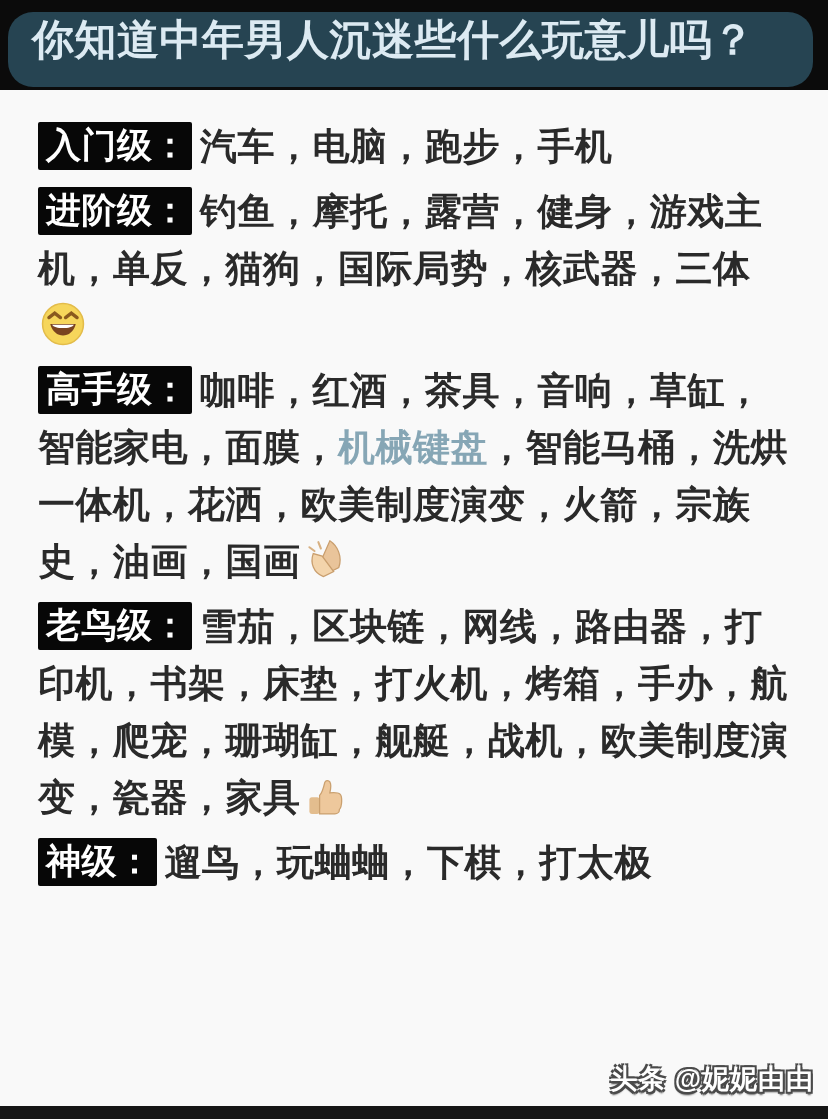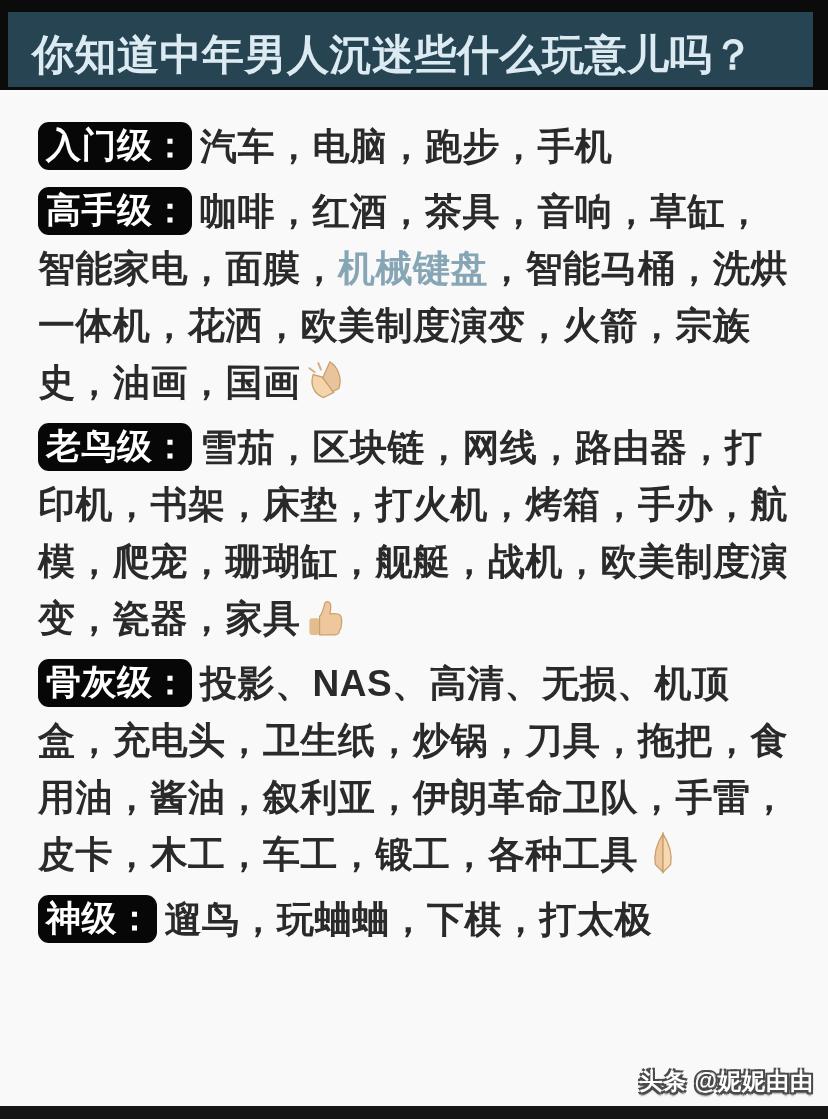--- a/index.html
+++ b/index.html
@@ -15,23 +15,24 @@
   
   .top-area {
     position:relative;
     width:100%; height:90px;
     background:var(--top_bar, #0b0b0b);
   }
   .title-band {
     position:absolute;
     left:8px; right:15px; top:12px; bottom:3px;
     background:var(--header_bg, #264452);
-    display:flex; align-items:flex-end;
+    display:flex; align-items:flex-start;
     padding:0 32px 4px 24px;
     overflow:hidden;
+    border-radius:25px;
   }
   .title-band h1 {
     font-size:42px;
     font-weight:700;
     letter-spacing:0.5px;
     color:var(--header_text, #dceaf2);
     white-space:nowrap;
   }
   
   .content {
@@ -47,36 +48,36 @@
     word-break:normal;
   }
   .level-label {
     display:inline-block;
     background:var(--label_bg, #070707);
     color:var(--label_text, #ffffff);
     font-size:35px;
     line-height:46px;
     padding:0 4px 2px 8px;
     margin-right:8px;
-    border-radius:11px;
+    border-radius:2px;
     vertical-align:2px;
   }
   .hl { color:var(--highlight_text, #86a6b5);margin-top:12px; }
   .emoji {
     display:inline-block;
     width:46px; height:46px;
     vertical-align:-9px;
     margin-left:2px;
   }
   .emoji svg { width:100%; height:100%; display:block; }
   
   .watermark {
     position:absolute;
     right:14px; bottom:22px;
-    font-size:23px;
+    font-size:27px;
     font-weight:700;
     color:#ffffff;
     letter-spacing:1px;
     text-shadow:
       -2px -2px 0 #4a4a4a, 2px -2px 0 #4a4a4a,
       -2px 2px 0 #4a4a4a, 2px 2px 0 #4a4a4a,
       0 3px 2px #333333;
   }
   .bottom-bar {
     position:absolute;
@@ -92,36 +93,39 @@
 
   <div class="top-area">
     <div class="title-band">
       <h1>你知道中年男人沉迷些什么玩意儿吗？</h1>
     </div>
   </div>
 
   <div class="content" id="sections-root">
   <p class="section"><span class="level-label">入门级：</span><span class="section-text"><span class="">汽车，电脑，跑步，手机</span></span></p>
 
+  <p class="section"><span class="level-label">进阶级：</span><span class="section-text"><span class="">钓鱼，摩托，露营，健身，游戏主机，单反，猫狗，国际局势，核武器，三体</span></span><span class="emoji"><svg viewBox="0 0 36 36">
+            <circle cx="18" cy="18" r="16" fill="#f6d65b" stroke="#e3bc4a" stroke-width="1.2"></circle>
+            <path d="M7 13 L11.5 9.5 L16 13" stroke="#8a5a1e" stroke-width="2.6" fill="none" stroke-linecap="round"></path>
+            <path d="M20 13 L24.5 9.5 L29 13" stroke="#8a5a1e" stroke-width="2.6" fill="none" stroke-linecap="round"></path>
+            <path d="M8 18 C11 30 25 30 28 18 Z" fill="#7a4420"></path>
+            <path d="M9.5 18.5 H26.5 C25 22 11 22 9.5 18.5 Z" fill="#ffffff"></path>
+          </svg></span></p>
 
   <p class="section"><span class="level-label">高手级：</span><span class="section-text"><span class="">咖啡，红酒，茶具，音响，草缸，智能家电，面膜，</span><span class="hl">机械键盘</span><span class="">，智能马桶，洗烘一体机，花洒，欧美制度演变，火箭，宗族史，油画，国画</span></span><span class="emoji"><svg viewBox="0 0 36 36">
             <path d="M21 3 C27 7 31 15 28 24 L20 28 L14 19 Z" fill="#e9c49a" stroke="#c99e6d" stroke-width="1"></path>
             <path d="M8 13 C5.5 20 8 28 16 31 L24 27 L15 15 Z" fill="#f3d4ab" stroke="#c99e6d" stroke-width="1"></path>
             <path d="M5 8 L9 11 M12 4 L14 9" stroke="#d8b183" stroke-width="1.6" stroke-linecap="round"></path>
           </svg></span></p>
 
   <p class="section"><span class="level-label">老鸟级：</span><span class="section-text"><span class="">雪茄，区块链，网线，路由器，打印机，书架，床垫，打火机，烤箱，手办，航模，爬宠，珊瑚缸，舰艇，战机，欧美制度演变，瓷器，家具</span></span><span class="emoji"><svg viewBox="0 0 36 36">
             <rect x="5" y="19" width="8" height="13" rx="2" fill="#e3bd8e"></rect>
             <path d="M13 32 H25 C27 32 28.5 30.5 28.5 28.5 C30.5 26.5 31 18.5 29 16.5 C27.5 15 21 15.5 21 15.5 C21 15.5 22.5 9.5 21 7 C20 5.4 17.5 5.5 17 7.5 C16.2 11 15 15.5 13 17.5 Z" fill="#eec89c" stroke="#caa06f" stroke-width="1"></path>
           </svg></span></p>
 
-  <p class="section"><span class="level-label">骨灰级：</span><span class="section-text"><span class="">投影、NAS、高清、无损、机顶盒，充电头，卫生纸，炒锅，刀具，拖把，食用油，酱油，叙利亚，伊朗革命卫队，手雷，皮卡，木工，车工，锻工，各种工具</span></span><span class="emoji"><svg viewBox="0 0 36 36">
-            <path d="M18 3 C13.5 10 10.5 18 12 27 L18 33 Z" fill="#eec89c" stroke="#c99e6d" stroke-width="1"></path>
-            <path d="M18 3 C22.5 10 25.5 18 24 27 L18 33 Z" fill="#f6d9b0" stroke="#c99e6d" stroke-width="1"></path>
-          </svg></span></p>
 
   <p class="section"><span class="level-label">神级：</span><span class="section-text"><span class="">遛鸟，玩蛐蛐，下棋，打太极</span></span></p>
 
 </div>
 
   <div class="watermark">头条 @妮妮由由</div>
   <div class="bottom-bar"></div>
 
 </div>
 

